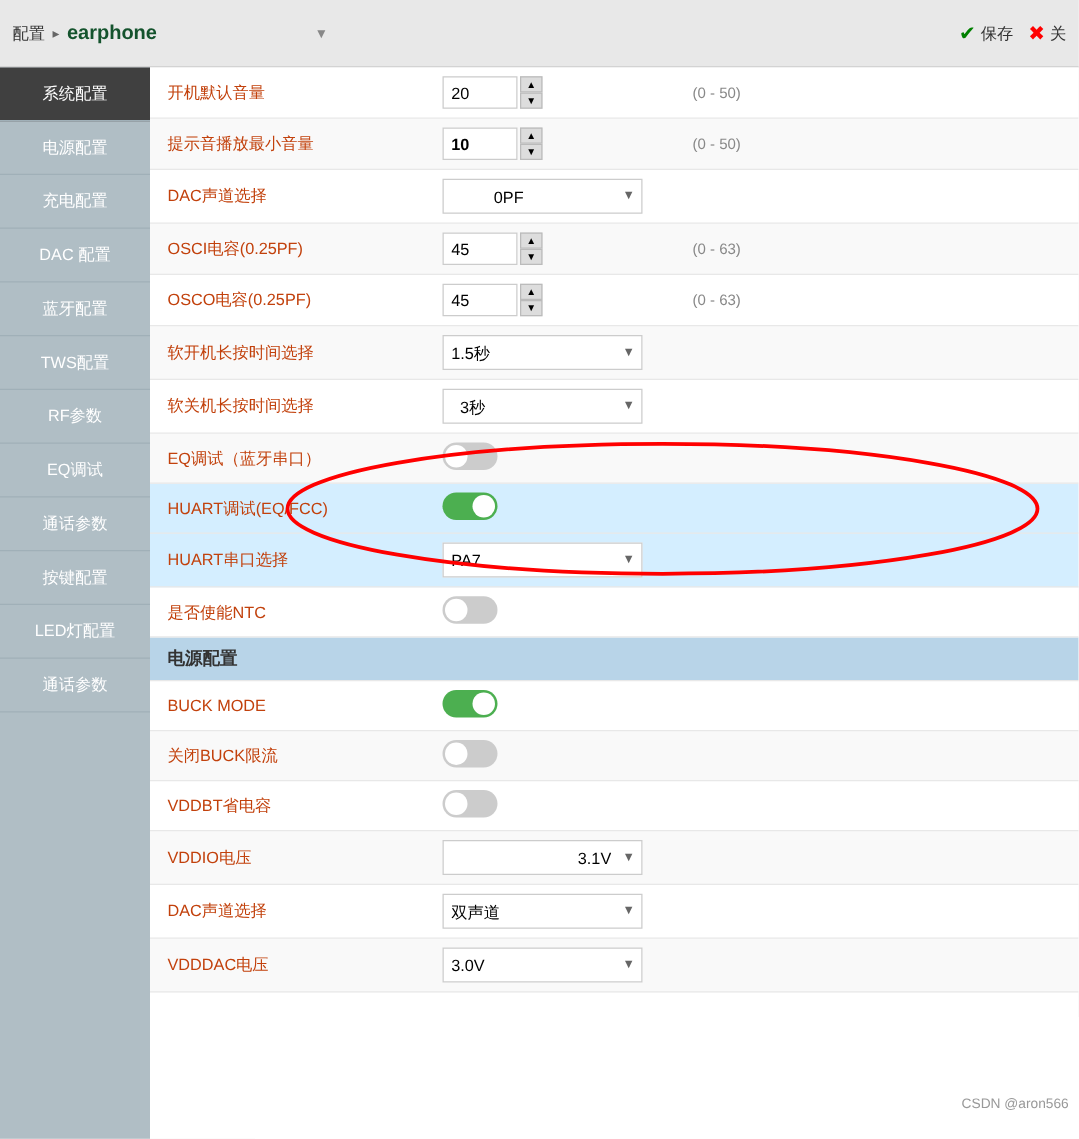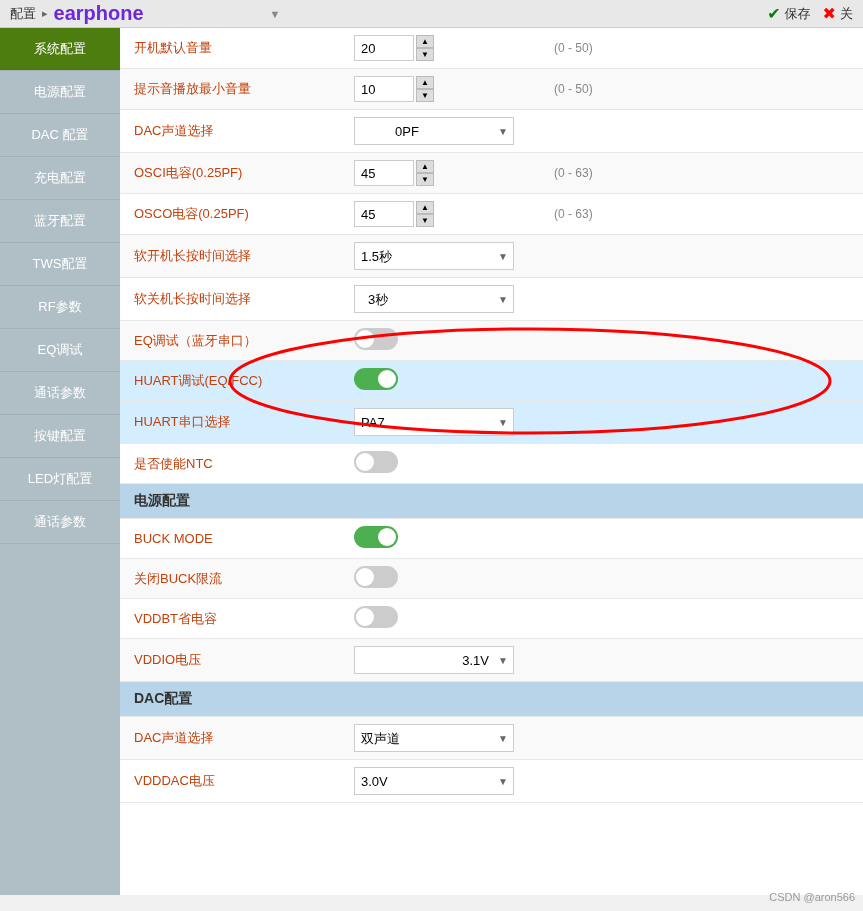--- a/index.html
+++ b/index.html
@@ -1,48 +1,48 @@
 <!DOCTYPE html>
 <html><head>
   <meta charset="utf-8">
   <style>
     * { box-sizing: border-box; margin: 0; padding: 0; }
     body { font-family: "Microsoft YaHei", SimHei, Arial, sans-serif; font-size: 13px; background: #f0f0f0; width: 863px; height: 911px; overflow: hidden; }
 
     
     .top-bar {
-      display: flex; align-items: center; height: 28px;
+      display: flex; align-items: center; height: 54px;
       background: #e8e8e8; border-bottom: 1px solid #ccc;
       padding: 0 10px; gap: 8px;
     }
     .top-bar-left { display: flex; align-items: center; gap: 6px; }
     .config-label { font-size: 13px; color: #333; }
     .top-bar-arrow { font-size: 11px; color: #666; }
-    .profile-name { font-size: 20px; font-weight: bold; color: #6d28d9; }
+    .profile-name { font-size: 16px; font-weight: bold; color: #14532d; }
     .dropdown-arrow-top { font-size: 11px; color: #888; margin-left: 120px; }
     .top-bar-right { margin-left: auto; display: flex; align-items: center; gap: 12px; }
     .btn-save { background: none; border: none; cursor: pointer; display: flex; align-items: center; gap: 4px; color: #333; font-size: 13px; }
     .btn-close { background: none; border: none; cursor: pointer; display: flex; align-items: center; gap: 4px; color: #333; font-size: 13px; }
     .icon-check { color: green; font-size: 16px; }
     .icon-x { color: red; font-size: 16px; }
 
     
     .main-layout { display: flex; height: calc(911px - 44px); }
 
     
     .sidebar {
       width: 120px; background: #b0bec5; flex-shrink: 0;
       display: flex; flex-direction: column;
     }
     .sidebar-item {
       padding: 12px 10px; color: #fff; font-size: 13px;
       cursor: pointer; border-bottom: 1px solid #a0b0b8;
       text-align: center;
     }
-    .sidebar-item.active { background: #4d7c0f; }
+    .sidebar-item.active { background: #404040; }
 
     
     .content { flex: 1; background: #fff; overflow-y: auto; }
 
     
     .settings-table { width: 100%; border-collapse: collapse; }
     .settings-table tr { border-bottom: 1px solid #e8e8e8; }
     .settings-table td { padding: 7px 14px; vertical-align: middle; }
     .label-col { width: 220px; color: #c2410c; font-size: 13px; }
     .value-col { width: 200px; }
@@ -89,21 +89,21 @@
     .toggle-track.on { background: #4caf50; }
     .toggle-thumb {
       position: absolute; height: 18px; width: 18px;
       left: 2px; bottom: 2px; background: white;
       border-radius: 50%; transition: 0.3s;
     }
     .toggle-thumb.on { transform: translateX(22px); }
 
     
     .watermark {
-      position: fixed; bottom: 8px; right: 8px;
+      position: fixed; bottom: 22px; right: 8px;
       font-size: 11px; color: #999;
     }
 
     
     .settings-table tr:nth-child(even) { background: #f9f9f9; }
     .settings-table tr:nth-child(odd) { background: #ffffff; }
   </style>
 </head>
 <body>
 
@@ -124,22 +124,22 @@
       <span>关</span>
     </button>
   </div>
 </div>
 
 <div class="main-layout">
 
   <div class="sidebar">
     <div class="sidebar-item active">系统配置</div>
     <div class="sidebar-item">电源配置</div>
+    <div class="sidebar-item">充电配置</div>
     <div class="sidebar-item">DAC 配置</div>
-    <div class="sidebar-item">充电配置</div>
     <div class="sidebar-item">蓝牙配置</div>
     <div class="sidebar-item">TWS配置</div>
     <div class="sidebar-item">RF参数</div>
     <div class="sidebar-item">EQ调试</div>
     <div class="sidebar-item">通话参数</div>
     <div class="sidebar-item">按键配置</div>
     <div class="sidebar-item">LED灯配置</div>
     <div class="sidebar-item">通话参数</div>
   </div>
 
@@ -163,21 +163,21 @@
               </div>
             </div>
           </td>
           <td class="hint-col">(0 - 50)</td>
         </tr>
 
         <tr>
           <td class="label-col">提示音播放最小音量</td>
           <td class="value-col">
             <div class="spin-input">
-              <input type="text" value="10" style="width: 60px; height: 26px; border: 1px solid rgb(204, 204, 204); padding: 2px 6px; font-size: 13px;">
+              <input type="text" value="10" style="width: 60px; height: 26px; border: 1px solid rgb(204, 204, 204); padding: 2px 6px; font-size: 13px; font-weight: bold;">
               <div class="spin-buttons">
                 <button class="spin-btn">▲</button>
                 <button class="spin-btn">▼</button>
               </div>
             </div>
           </td>
           <td class="hint-col">(0 - 50)</td>
         </tr>
 
         <tr>
@@ -339,25 +339,20 @@
           <td class="value-col">
             <div class="select-wrap">
               <select class="custom-select" style="min-width:160px;text-align:right;">
                 <option selected="">3.1V</option><option>3.0V</option><option>2.9V</option>
               </select>
             </div>
           </td>
           <td class="hint-col"></td>
         </tr>
 
-        <tr>
-          <td colspan="3" style="padding:0;">
-            <div class="section-header">DAC配置</div>
-          </td>
-        </tr>
 
         <tr>
           <td class="label-col">DAC声道选择</td>
           <td class="value-col">
             <div class="select-wrap">
               <select class="custom-select" style="min-width:160px;">
                 <option selected="">双声道</option><option>左声道</option><option>右声道</option>
               </select>
             </div>
           </td>

